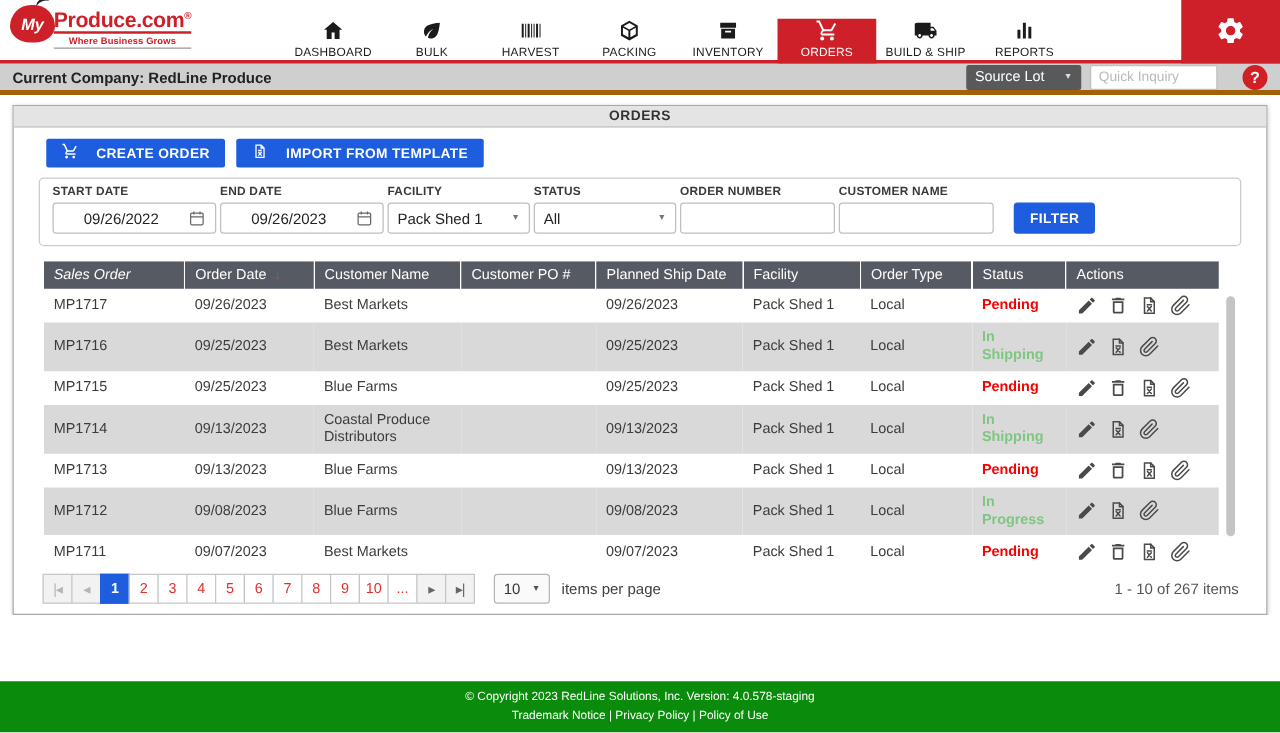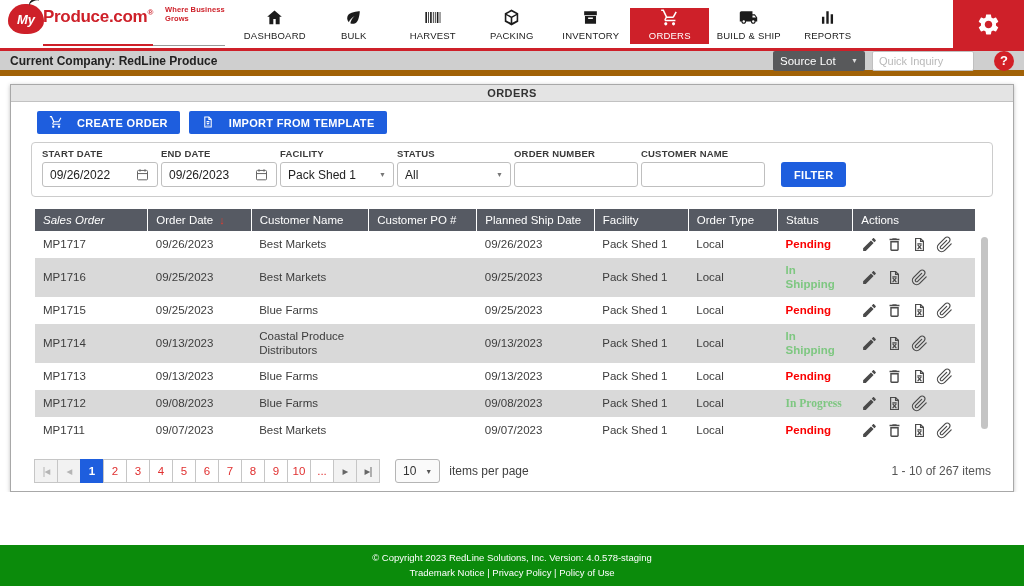--- a/index.html
+++ b/index.html
@@ -12,39 +12,39 @@
   
   .topnav { height:51px; background:#fff; display:flex; align-items:stretch;
             border-bottom:3px solid var(--accent); flex:none; }
   .logo { display:flex; padding:4px 10px 2px 8px; gap:2px; cursor:pointer; }
   .apple { position:relative; width:36px; height:30px; background:var(--accent);
            border-radius:48% 48% 46% 46% / 58% 58% 44% 44%;
            color:#fff; font-weight:bold; font-style:italic; font-size:13px;
            display:flex; align-items:center; justify-content:center; flex:none; }
   .apple::after { content:""; position:absolute; top:-5px; left:58%; width:11px; height:7px;
            border-top:2px solid #222; border-radius:60%; transform:rotate(-24deg); }
-  .logo-text { display:flex; flex-direction:row; margin-left:-3px; }
+  .logo-text { display:flex; flex-direction:column; margin-left:-3px; }
   .logo-name { color:var(--accent); font-weight:bold; font-size:17px; line-height:17px;
            border-bottom:2px solid var(--accent); letter-spacing:-0.3px; }
   .logo-name sup { font-size:8px; }
   .logo-tagline { color:var(--accent); font-weight:bold; font-size:7.5px; padding:1px 0 1px 12px;
            border-bottom:1px solid #999; letter-spacing:.1px; }
-  .nav { display:flex; align-items:center; margin-left:auto; }
+  .nav { display:flex; align-items:flex-end; margin-left:auto; }
   .nav-item { width:79px; display:flex; flex-direction:column; align-items:center;
            justify-content:center; gap:3px; cursor:pointer; color:#1b1b1b; }
   .nav-item .nav-icon { height:19px; display:flex; align-items:flex-end; }
   .nav-item .nav-icon svg { width:19px; height:19px; fill:currentColor; }
   .nav-item .nav-label { font-size:9.5px; letter-spacing:.2px; white-space:nowrap; }
   .nav-item.active { background:var(--accent); color:#fff; margin-bottom:-3px; padding-bottom:3px; }
   .gear-btn { width:79px; margin-left:86px; background:var(--accent); border:none; color:#fff;
            display:flex; align-items:center; justify-content:center; cursor:pointer;
            margin-bottom:-3px; }
   .gear-btn svg { width:25px; height:25px; fill:#fff; }
   
-  .companybar { height:25px; background:#cfcfcf; border-bottom:6px solid #a16207; flex:none;
+  .companybar { height:25px; background:#cfcfcf; border-bottom:4px solid #a16207; flex:none;
            display:flex; align-items:center; padding:0 10px; }
   .company { font-size:12px; font-weight:bold; color:#222; }
   .cb-right { margin-left:auto; display:flex; align-items:center; gap:7px; }
   .srcdrop { width:92px; height:20px; background:#58595b; color:#fff; font-size:11.5px;
            border-radius:2px; display:flex; align-items:center; padding:0 7px; cursor:pointer; }
   .srcdrop .ddarrow { margin-left:auto; font-size:7px; color:#ddd; }
   .quick { width:102px; height:20px; border:1px solid #c0c0c0; border-radius:2px;
            font-size:11px; padding:0 6px; color:#333; font-family:inherit; }
   .quick::placeholder { color:#b9b9b9; }
   .help { width:20px; height:20px; border-radius:50%; background:#d21f26; color:#fff;
@@ -63,21 +63,21 @@
   .btn-blue svg.stroked { fill:none; stroke:currentColor; stroke-width:1.8; }
   
   .filterbox { margin:2px 20px 0; border:1px solid #ccc; border-radius:4px;
            padding:5px 10px 9px; display:flex; gap:16px; align-items:flex-end; }
   .field { display:flex; flex-direction:column; gap:3px; }
   .field label { font-size:9.5px; font-weight:bold; color:#3a3a3a; letter-spacing:.2px; }
   .control { height:25px; border:1px solid #bfbfbf; border-radius:3px; background:#fff;
            font-size:12px; color:#222; display:flex; align-items:center;
            padding:0 7px; cursor:pointer; }
   .control .val { flex:1; }
-  .control.date { width:116px; }
+  .control.date { width:131px;text-align:center; }
   .control.select { width:114px; }
   .control .ddarrow2 { font-size:7px; color:#777; margin-left:6px; }
   .control .cal { width:15px; height:15px; margin-left:6px; color:#666; }
   .control .cal svg { width:15px; height:15px; fill:none; stroke:currentColor; stroke-width:1.6; }
   .text-input { height:25px; width:124px; border:1px solid #bfbfbf; border-radius:3px;
            font-size:12px; padding:0 7px; font-family:inherit; }
   .filter-btn { height:25px; border-radius:3px; padding:0 13px; gap:0; }
   
   .table-zone { position:relative; margin:12px 22px 0 24px; padding-right:16px;
            height:241px; overflow:hidden; }
@@ -474,21 +474,21 @@
             </td>
           </tr>
           <tr class="alt">
             <td>MP1712</td>
             <td>09/08/2023</td>
             <td>Blue Farms</td>
             <td></td>
             <td>09/08/2023</td>
             <td>Pack Shed 1</td>
             <td>Local</td>
-            <td class="status" style="color: rgb(126, 199, 129); font-family: Liberation Serif, serif;">In Progress</td>
+            <td class="status" style="color: rgb(126, 199, 129);">In Progress</td>
             <td>
               <div class="acts">
                 <span class="act">
                   <svg class="filled" viewBox="0 0 24 24">
                     <path d="M3 17.25V21h3.75L17.81 9.94l-3.75-3.75L3 17.25zM20.71 7.04c.39-.39.39-1.02 0-1.41l-2.34-2.34c-.39-.39-1.02-.39-1.41 0l-1.83 1.83 3.75 3.75 1.83-1.83z"></path>
                   </svg>
                 </span>
                 <span class="act">
                   <svg class="stroked" viewBox="0 0 24 24">
                     <path d="M6.5 3.5h7l4 4v13h-11z"></path>

